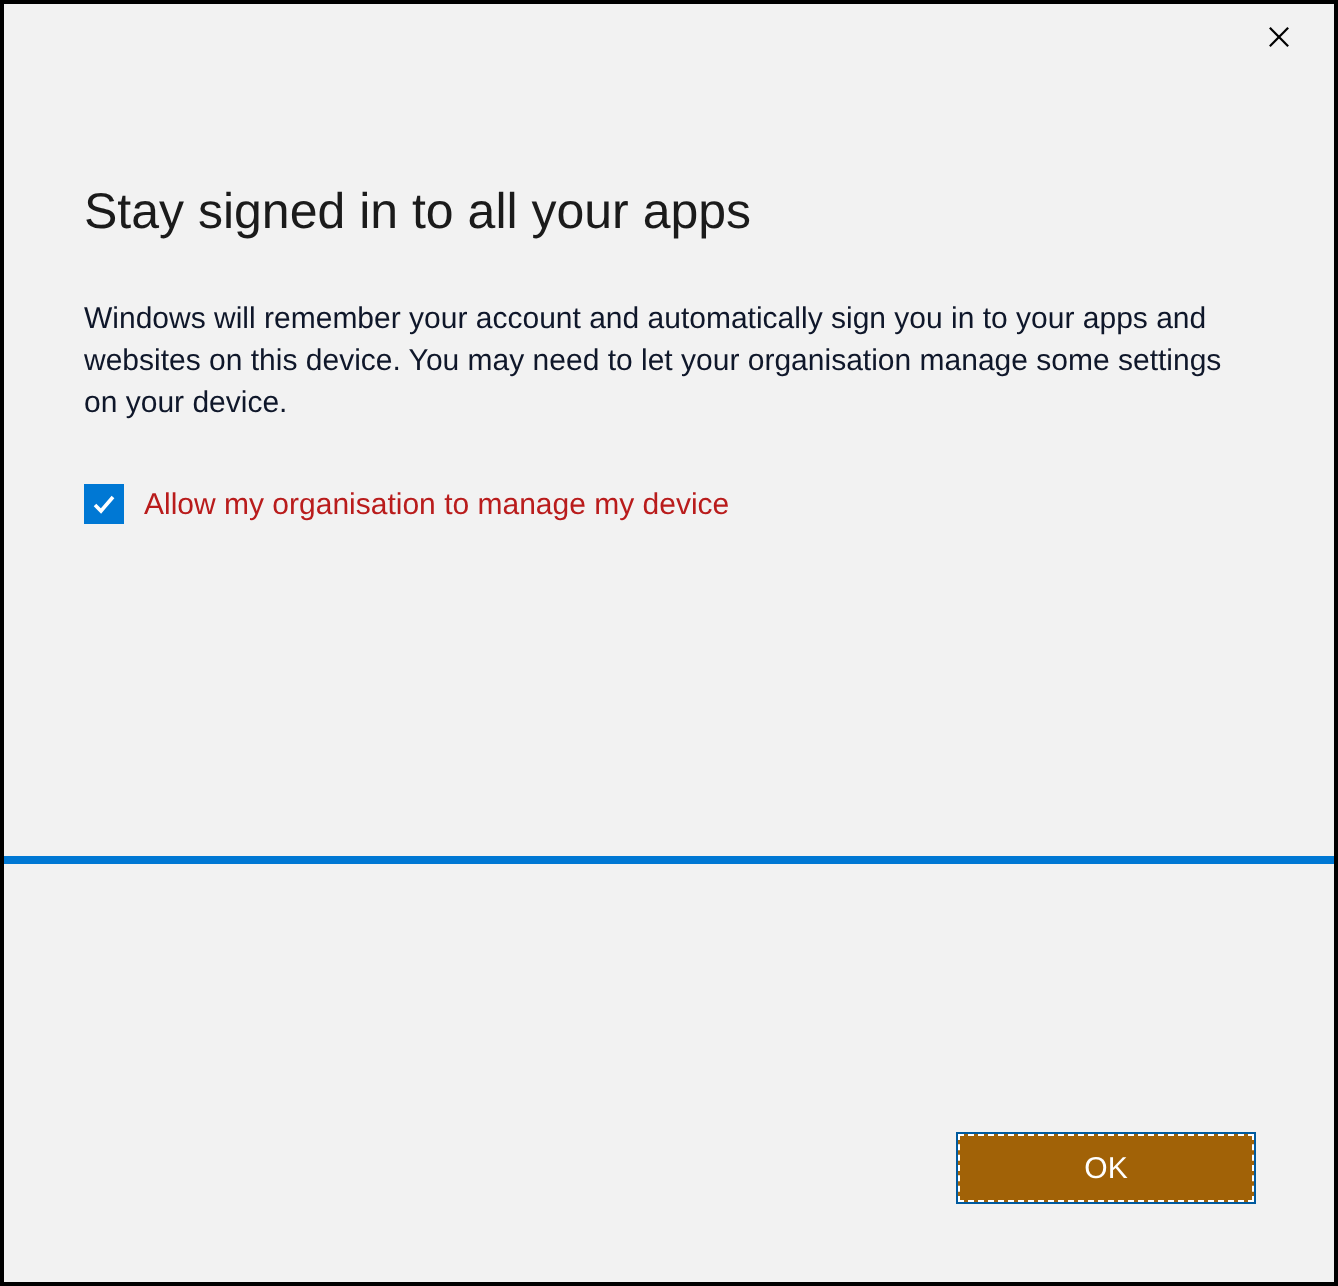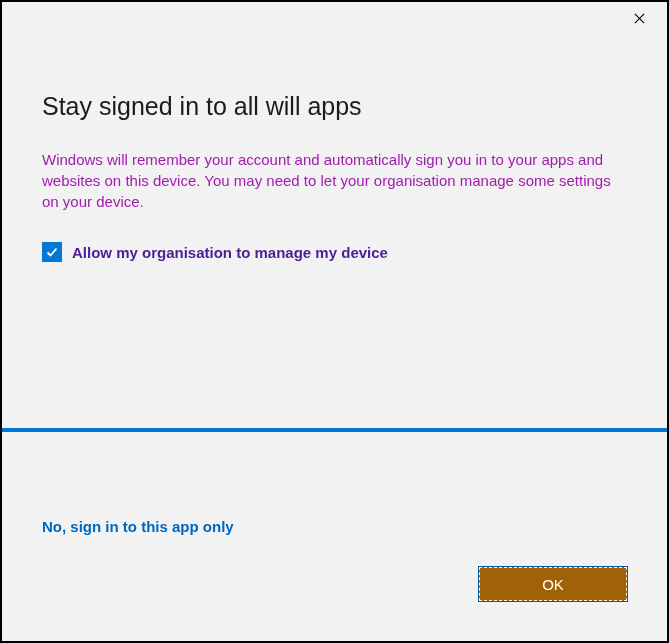--- a/index.html
+++ b/index.html
@@ -54,21 +54,21 @@
     }
     .title {
       font-size: 25px;
       font-weight: 400;
       color: #1b1b1b;
       margin-bottom: 28px;
     }
     .description {
       font-size: 15px;
       line-height: 1.4;
-      color: #a21caf;
+      color: #0f172a;
       margin-bottom: 30px;
     }
     .checkbox-row {
       display: flex;
       align-items: center;
       gap: 10px;
     }
     .checkbox {
       width: 20px;
       height: 20px;
@@ -78,22 +78,22 @@
       justify-content: center;
       cursor: pointer;
       flex-shrink: 0;
     }
     .checkbox svg {
       width: 14px;
       height: 14px;
     }
     .checkbox-label {
       font-size: 15px;
-      font-weight: 700;
-      color: #4c1d95;
+      font-weight: 400;
+      color: #b91c1c;
       cursor: pointer;
     }
     .footer {
       height: 213px;
       border-top: 4px solid #0078d4;
       padding: 0 40px 40px 40px;
       display: flex;
       flex-direction: column;
       justify-content: flex-end;
       position: relative;
@@ -133,31 +133,30 @@
   <div class="titlebar">
     <button class="close-btn">
       <svg viewBox="0 0 12 12">
         <line x1="1" y1="1" x2="11" y2="11" stroke="#000" stroke-width="1.2"></line>
         <line x1="11" y1="1" x2="1" y2="11" stroke="#000" stroke-width="1.2"></line>
       </svg>
     </button>
   </div>
 
   <div class="content">
-    <h1 class="title">Stay signed in to all will apps</h1>
+    <h1 class="title">Stay signed in to all your apps</h1>
     <p class="description">Windows will remember your account and automatically sign you in to your apps and websites on this device. You may need to let your organisation manage some settings on your device.</p>
     <div class="checkbox-row">
       <div class="checkbox">
         <svg viewBox="0 0 14 14">
           <polyline points="2.5,7.5 5.5,10.5 11.5,3.5" fill="none" stroke="#fff" stroke-width="1.8"></polyline>
         </svg>
       </div>
       <label class="checkbox-label">Allow my organisation to manage my device</label>
     </div>
   </div>
 
   <div class="footer">
-    <a class="link">No, sign in to this app only</a>
     <div class="button-row">
       <button class="ok-button">OK</button>
     </div>
   </div>
 </div>
 
 </body></html>

